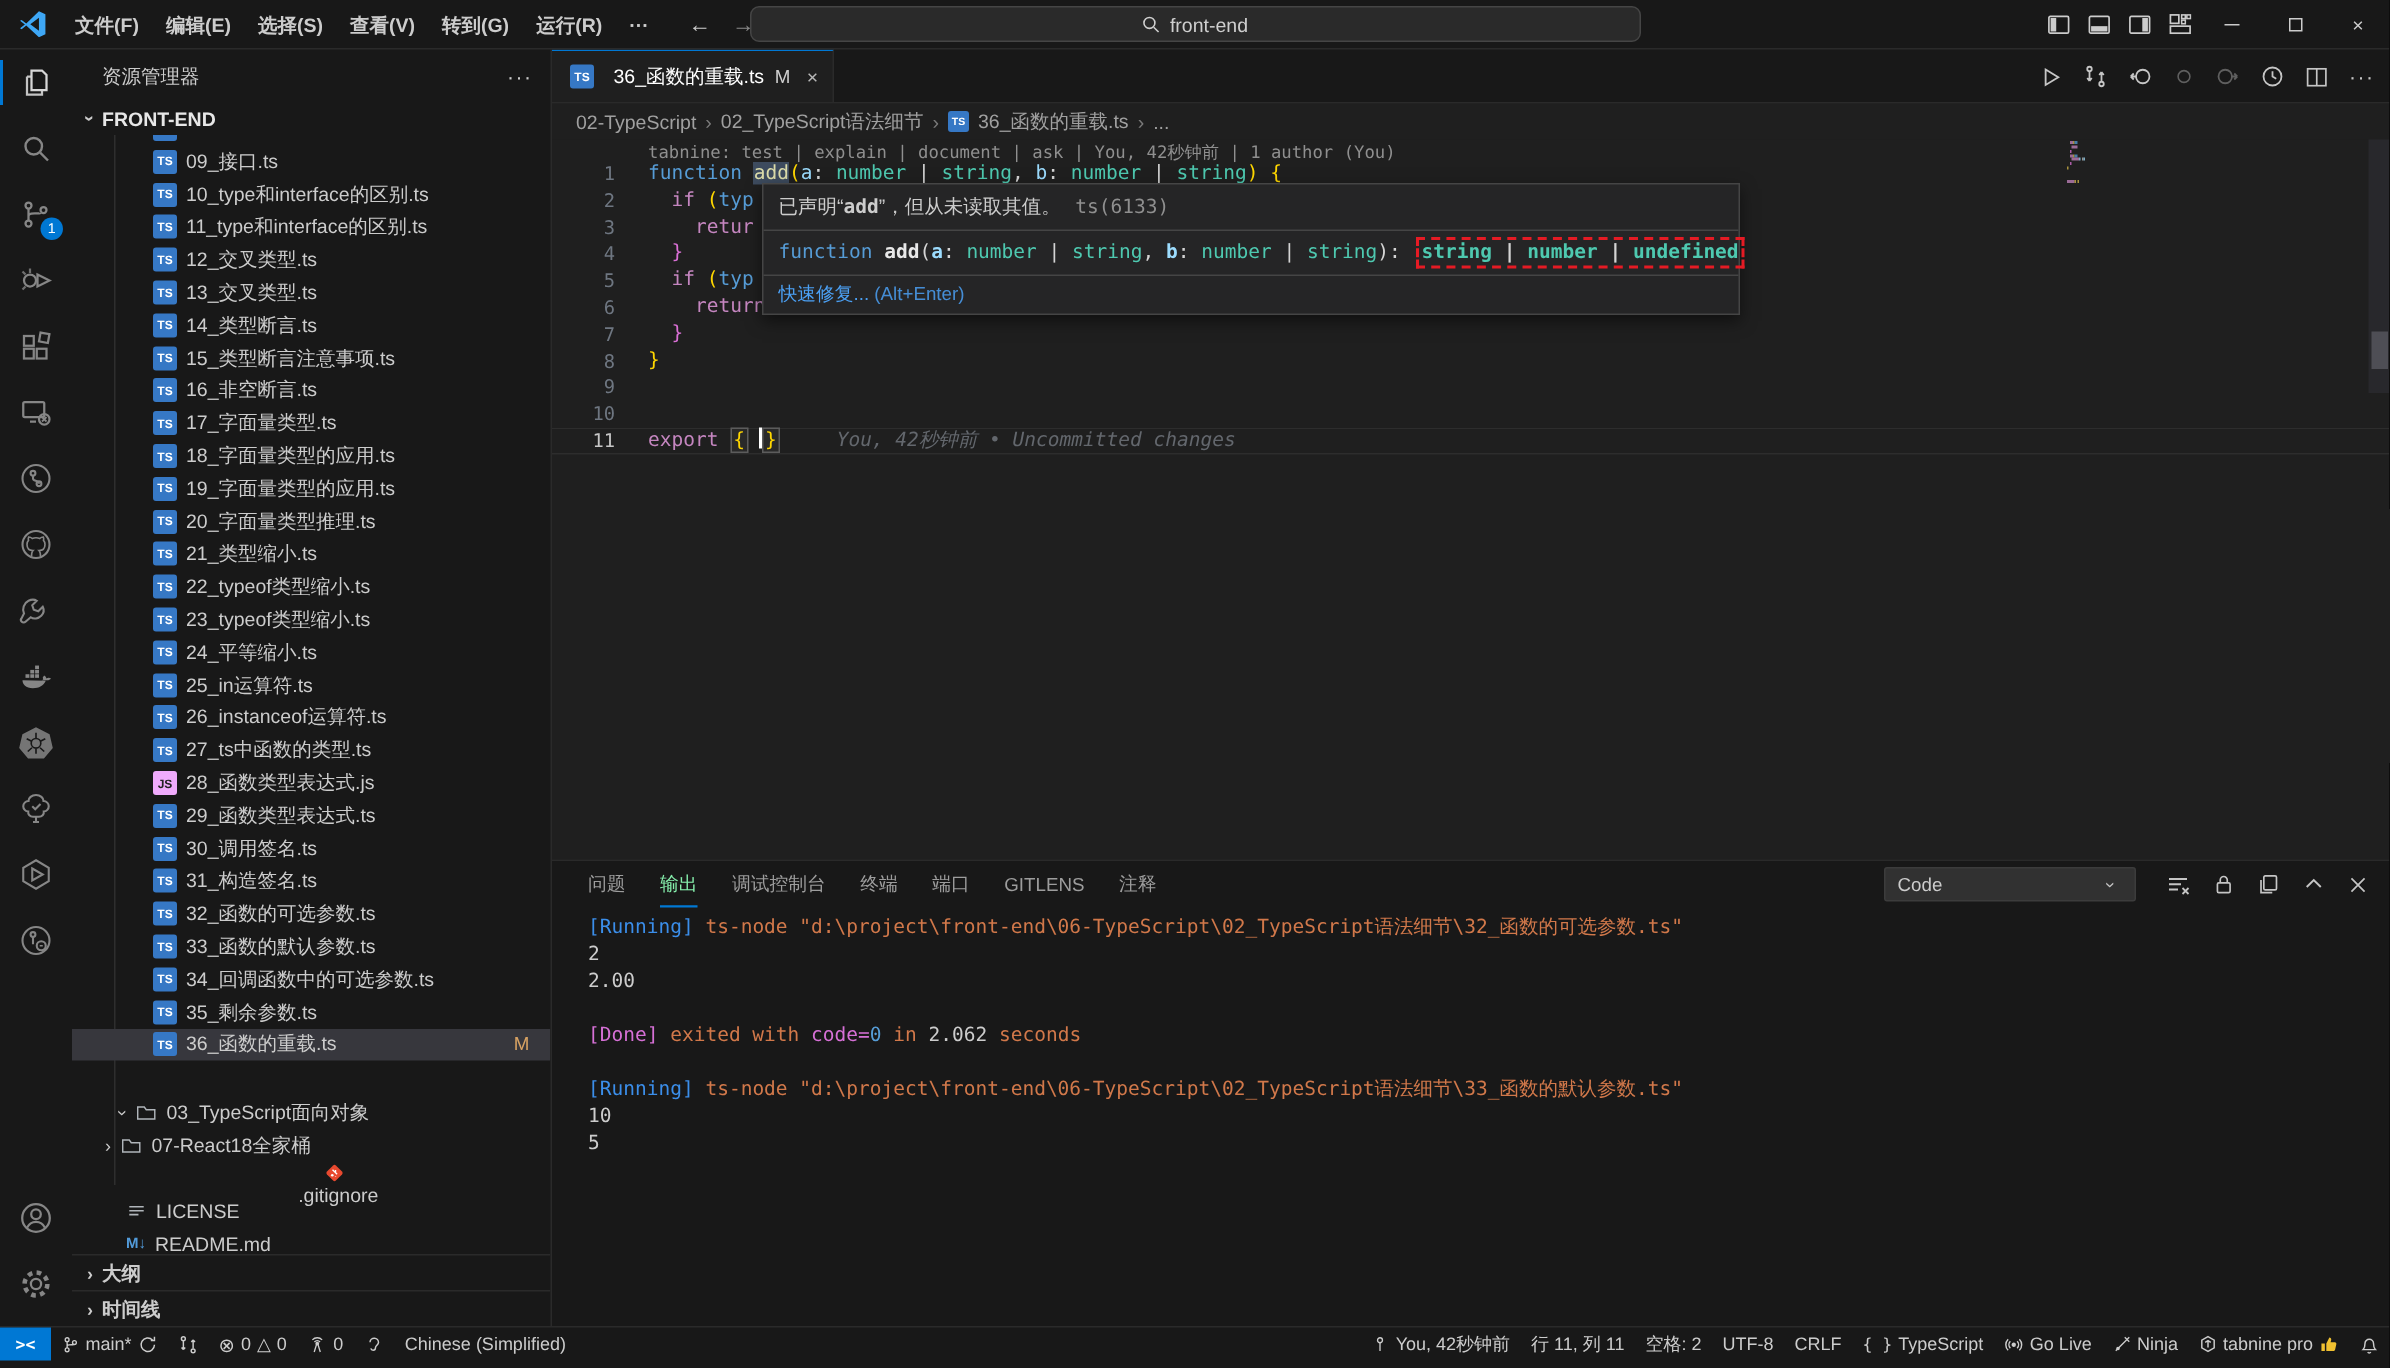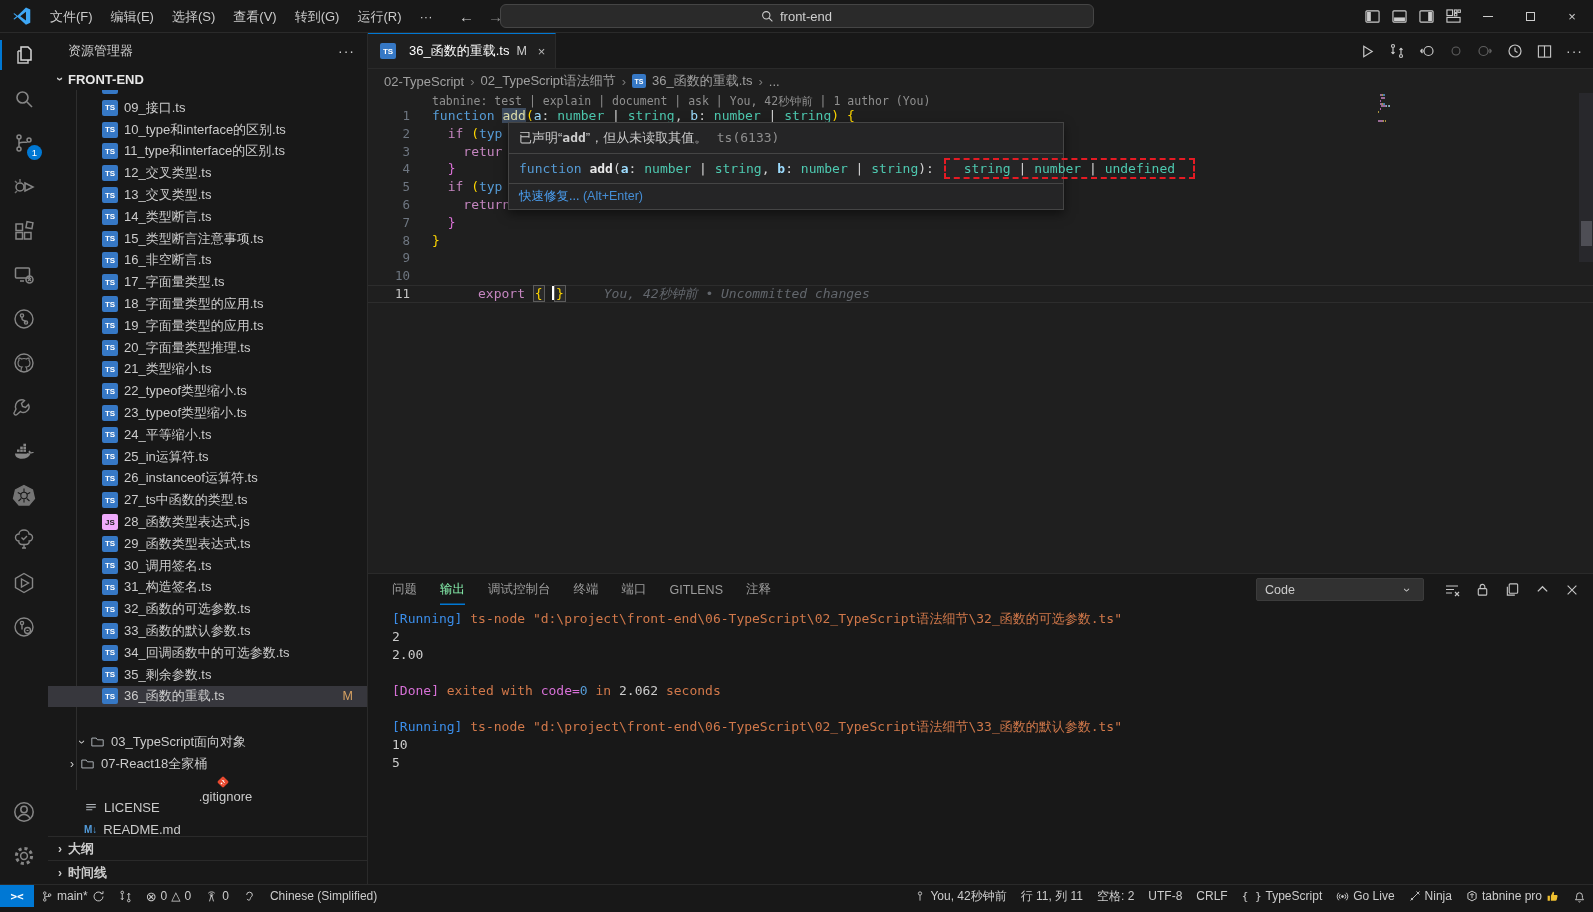--- a/index.html
+++ b/index.html
@@ -71,37 +71,37 @@
   .bc-sep{color:#7a7a7a;font-size:13px;}
   .bc-tsicon{width:14px;height:14px;border-radius:2px;background:#3678c5;color:#fff;font-size:7px;font-weight:bold;
              display:flex;align-items:center;justify-content:center;margin-right:2px;}
 
   .code-area{flex:1 1 auto;position:relative;background:#1f1f1f;overflow:hidden;}
   .codelens{position:absolute;left:64px;top:1px;font-size:11.5px;color:#8f8f8f;}
   .codelines{position:absolute;left:0;right:0;top:14px;}
   .cl{display:flex;height:17.8px;line-height:17.8px;font-size:13px;}
   .cl .ln{width:42px;text-align:right;color:#6e7681;flex:0 0 auto;font-size:12.5px;}
   .cl .lc{padding-left:22px;white-space:pre;}
-  .cl.cur-line{box-shadow:inset 0 1px 0 #2d2d2d, inset 0 -1px 0 #2d2d2d;gap:46px;}
+  .cl.cur-line{box-shadow:inset 0 1px 0 #2d2d2d, inset 0 -1px 0 #2d2d2d;}
   .cl.cur-line .ln{color:#c6c6c6;}
   .tok-k{color:#569cd6;} .tok-c{color:#c586c0;} .tok-t{color:#4ec9b0;} .tok-p{color:#9cdcfe;}
   .tok-d{color:#d4d4d4;} .tok-y{color:#ffd700;} .tok-m{color:#da70d6;}
   .tok-hi{color:#dcdcaa;background:#3d4b5e;}
   .tok-yb{color:#ffd700;border:1px solid #5c5c5c;background:rgba(90,90,90,.18);padding:0 1px;}
   .tok-bl{color:#63676d;margin-left:38px;font-style:italic;}
   .tok-w{color:#e8e8e8;font-weight:bold;} .tok-pb{color:#9cdcfe;font-weight:bold;}
   .cursor{display:inline-block;width:1.5px;height:14px;background:#ffffff;vertical-align:-2px;}
 
   
-  .hover{position:absolute;left:140px;top:29px;width:556px;background:#252526;border:1px solid #454545;
+  .hover{position:absolute;left:140px;top:29px;width:652px;background:#252526;border:1px solid #454545;
          box-shadow:0 4px 10px rgba(0,0,0,.5);z-index:30;font-size:13px;}
   .hover-row1{padding:6px 10px;color:#cccccc;border-bottom:1px solid #454545;}
   .hover-row1 .hcode{color:#8f8f8f;margin-left:6px;}
   .hover-row2{padding:7px 10px;border-bottom:1px solid #454545;white-space:nowrap;font-size:13px;}
-  .sig-box{border:2px dashed #e51b24;padding:1px 18px;margin-left:2px;}
+  .sig-box{border:2px dashed #e51b24;padding:1px 2px;margin-left:2px;font-weight:bold;}
   .hover-row3{padding:4px 10px;font-size:12.5px;color:#4ba0f4;}
   .hover-row3 .hint{opacity:.85;}
 
   
   .minimap{position:absolute;right:127px;top:-2px;width:90px;}
   .mm-row{position:relative;height:2.9px;}
   .mm-seg{position:absolute;top:0;height:2px;opacity:.75;}
   .scrolltrack{position:absolute;right:0;top:-5px;width:14px;height:174px;background:#28282c;}
   .scrollthumb{position:absolute;right:1px;top:133px;width:11px;height:25px;background:#4e4e55;}
 
@@ -128,21 +128,21 @@
 </style>
 </head>
 <body>
 
 <div class="app">
 
   <div class="titlebar">
     <svg class="vslogo" viewBox="0 0 100 100">
       <path fill="#2496ed" d="M96 14 L72 3 L25 48 L8 35 L2 38 L20 52 L2 66 L8 69 L25 56 L72 99 L96 88 Z M72 27 L72 75 L40 51 Z" fill-rule="evenodd" fill-opacity="1" style="fill:#3ea7f5"></path>
     </svg>
-    <div id="menubar" style="display: flex; align-items: center;">
+    <div id="menubar" style="display: flex; align-items: center; font-weight: bold;">
         <span class="menu-item">文件(F)</span>
         <span class="menu-item">编辑(E)</span>
         <span class="menu-item">选择(S)</span>
         <span class="menu-item">查看(V)</span>
         <span class="menu-item">转到(G)</span>
         <span class="menu-item">运行(R)</span>
         <span class="menu-item">···</span>
       </div>
     <div class="nav-arrows">
       <span class="nav-arrow">←</span>

